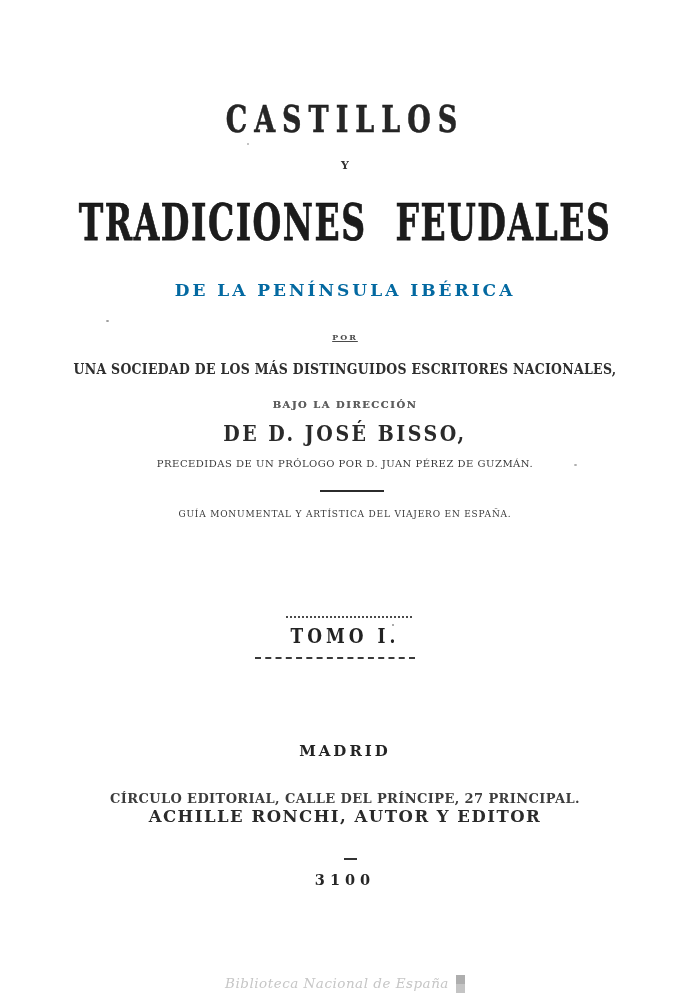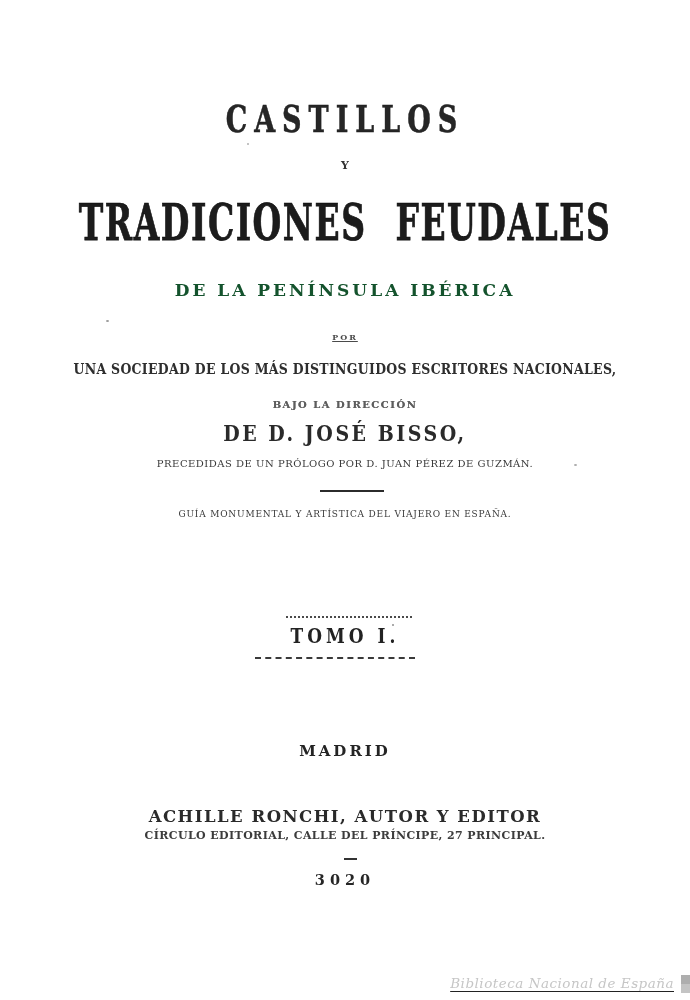--- a/index.html
+++ b/index.html
@@ -48,21 +48,21 @@
     word-spacing: 16px;
     color: #1c1c1c;
     transform: scaleY(1.5);
     -webkit-text-stroke: 0.5px #111;
   }
   .subtitle-peninsula {
     top: 282px;
     font-size: 17px;
     font-weight: bold;
     letter-spacing: 3px;
-    color: #14532d;
+    color: #0369a1;
   }
   .por-label {
     top: 333px;
     font-size: 8px;
     font-weight: bold;
     letter-spacing: 2px;
     color: #4a4a4a;
     text-decoration: underline;
   }
   .authors-line {
@@ -143,22 +143,22 @@
     color: #242424;
   }
   .imprint-publisher {
     top: 809px;
     font-size: 16.5px;
     font-weight: bold;
     letter-spacing: 1.5px;
     color: #2a2a2a;
   }
   .imprint-address {
-    top: 830px;
-    font-size: 11px;
+    top: 792px;
+    font-size: 13px;
     font-weight: bold;
     letter-spacing: 0.4px;
     color: #3c3c3c;
   }
   .imprint-dash {
     position: absolute;
     top: 858px;
     left: 344px;
     width: 13px;
     height: 2px;
@@ -169,23 +169,22 @@
     font-size: 14.5px;
     font-weight: bold;
     letter-spacing: 5px;
     color: #262626;
   }
   .watermark-row {
     position: absolute;
     top: 975px;
     left: 0;
     right: 0;
-    text-align: right;
+    text-align: center;
     white-space: nowrap;
-    text-decoration: underline;
   }
   .watermark-text {
     font-style: italic;
     font-size: 13.5px;
     color: #c6c6c6;
     letter-spacing: 0.5px;
     vertical-align: top;
   }
   .watermark-logo {
     display: inline-block;
@@ -239,21 +238,21 @@
   <div class="tomo-rule-bottom"></div>
 
   <div class="line imprint-city">MADRID</div>
 
   <div class="line imprint-publisher">ACHILLE RONCHI, AUTOR Y EDITOR</div>
 
   <div class="line imprint-address">CÍRCULO EDITORIAL, CALLE DEL PRÍNCIPE, 27 PRINCIPAL.</div>
 
   <div class="imprint-dash"></div>
 
-  <div class="line imprint-year">3020</div>
+  <div class="line imprint-year">3100</div>
 
   <div class="watermark-row">
     <span class="watermark-text">Biblioteca Nacional de España</span><span class="watermark-logo"></span>
   </div>
 
   <div class="speck speck-1"></div>
   <div class="speck speck-2"></div>
   <div class="speck speck-3"></div>
   <div class="speck speck-4"></div>
 

